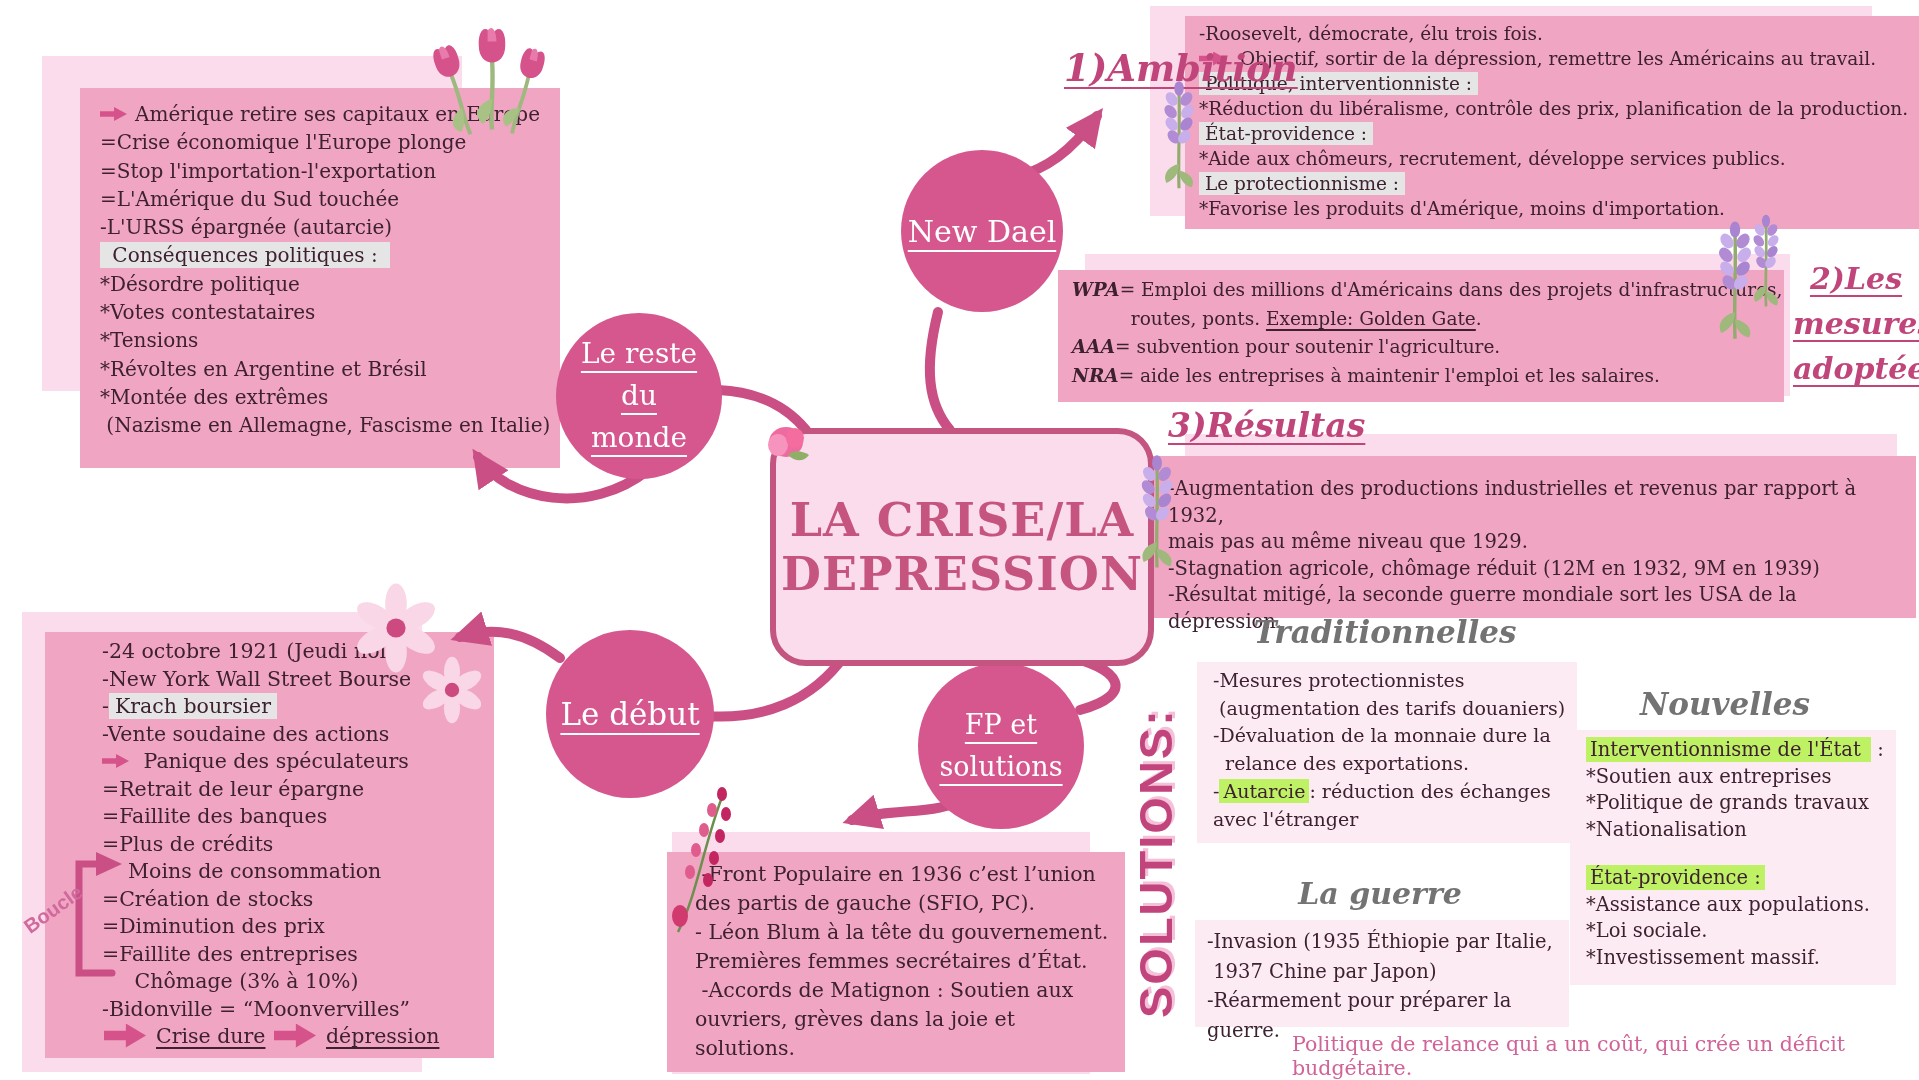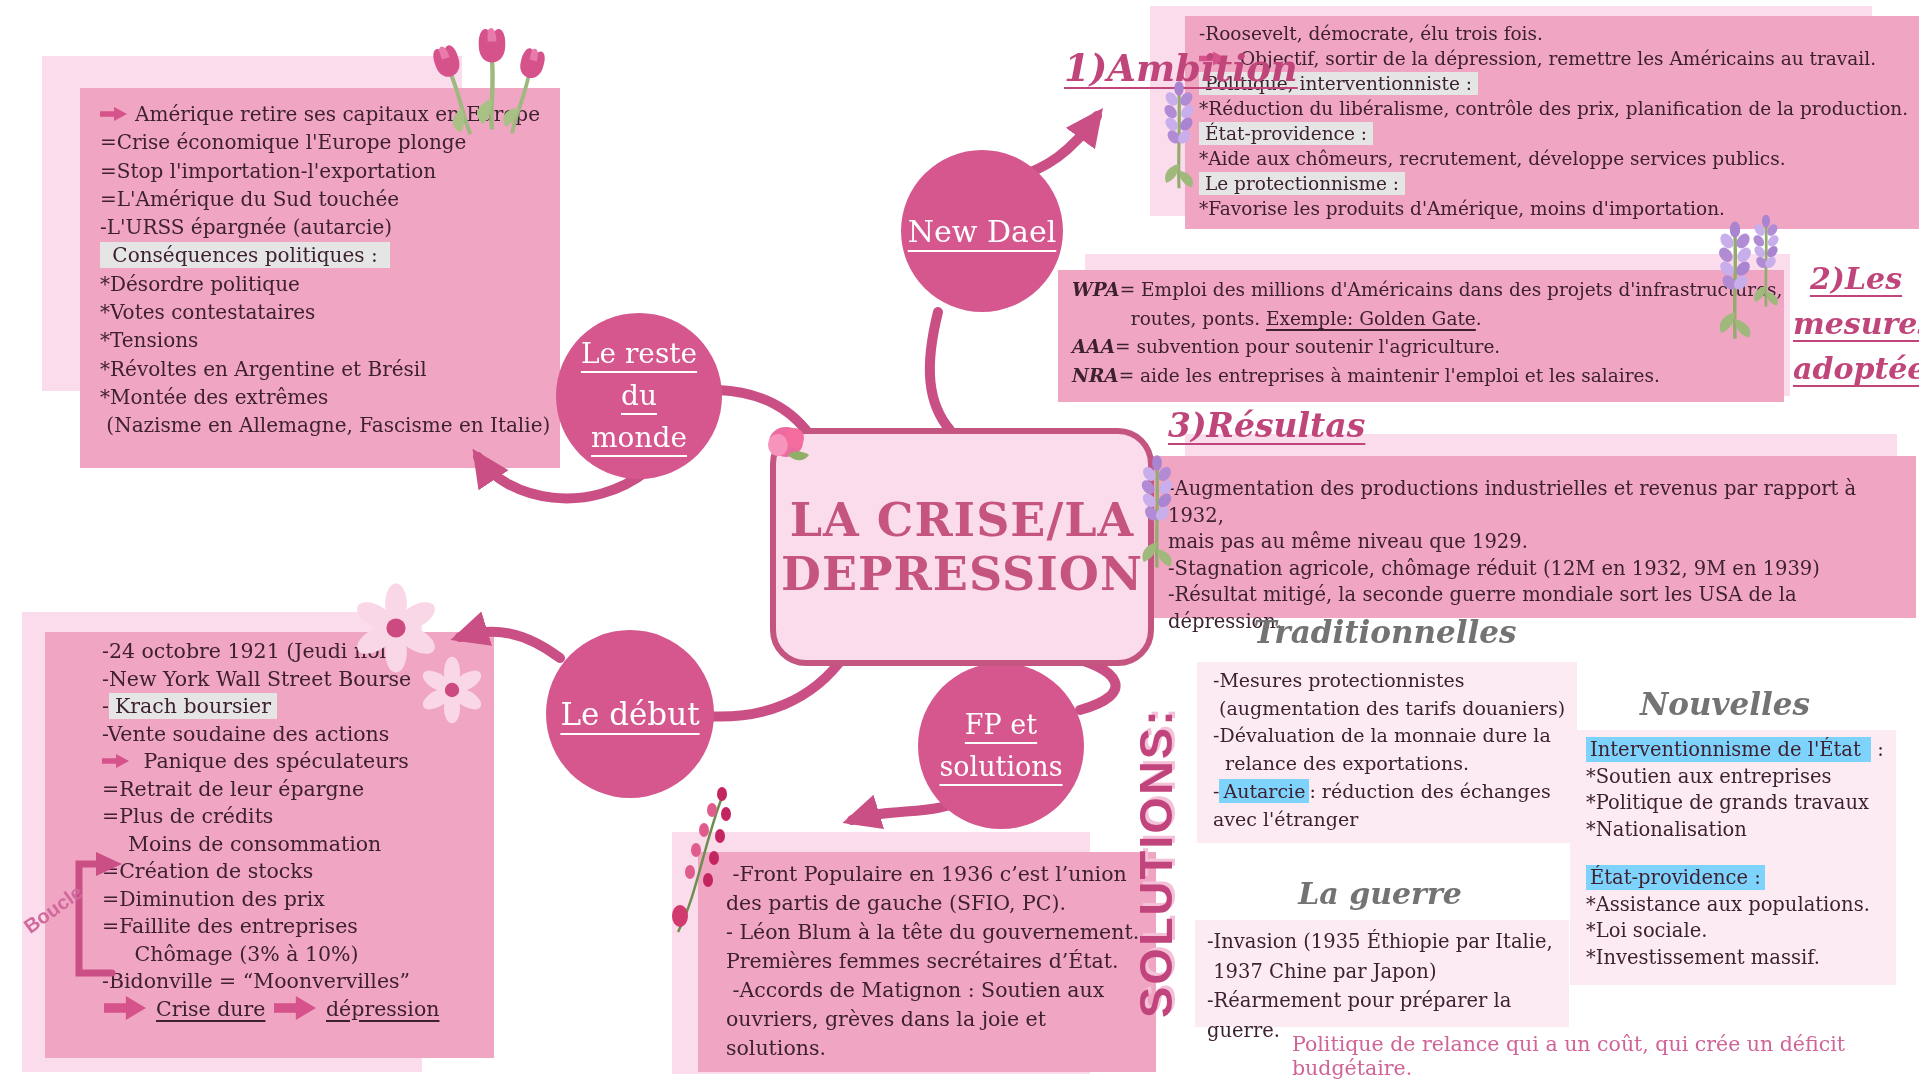--- a/index.html
+++ b/index.html
@@ -4,21 +4,21 @@
 <style>
   html,body{margin:0;padding:0;background:#fff;}
   #stage{position:relative;width:1919px;height:1080px;background:#ffffff;overflow:hidden;
          font-family:"DejaVu Serif",serif;color:#3e2130;}
   .abs{position:absolute;}
   .shadowbox{position:absolute;background:#fbdcec;z-index:0;}
   .pinkbox{position:absolute;background:#f0a5c2;z-index:1;color:#3e2130;}
   .palebox{position:absolute;background:#fcebf3;z-index:1;color:#3e2130;}
   .line{white-space:pre-wrap;min-height:1.15em;}
   .hl{background:#e5e5e5;padding:1px 6px;}
-  .hl-light{background:#7dd3fc;padding:1px 4px;margin-top:44px;}
+  .hl-light{background:#bef264;padding:1px 4px;margin-top:44px;}
   .b-it{font-weight:bold;font-style:italic;}
   .ul{text-decoration:underline;text-underline-offset:4px;text-decoration-thickness:2px;}
   .ic-arrow{display:inline-block;width:27px;height:14px;background:#d5538a;vertical-align:middle;
     margin:0 8px 3px 0;clip-path:polygon(0 30%,52% 30%,52% 0,100% 50%,52% 100%,52% 70%,0 70%);}
   .ic-arrow.big{width:42px;height:24px;margin:0 10px 4px 2px;}
   .circle{position:absolute;border-radius:50%;background:#d5578e;color:#fff;z-index:3;
     display:flex;flex-direction:column;align-items:center;justify-content:center;text-align:center;}
   .circle .line{text-decoration:underline;text-underline-offset:8px;text-decoration-thickness:2px;white-space:nowrap;}
   .script-h{position:absolute;z-index:4;font-style:italic;font-weight:bold;color:#c0457a;
     text-decoration:underline;text-underline-offset:6px;text-decoration-thickness:2px;}
@@ -42,21 +42,21 @@
   #box-wpa-shadow{left:1085px;top:254px;width:705px;height:142px;}
   #box-wpa{left:1058px;top:270px;width:712px;height:126px;padding:6px 0 0 14px;font-size:18.5px;line-height:28.5px;}
   #hdr-resultats{left:1168px;top:406px;font-size:33px;}
   #box-resultats-shadow{left:1185px;top:434px;width:712px;height:154px;}
   #box-resultats{left:1150px;top:456px;width:748px;height:142px;padding:20px 0 0 18px;font-size:19.5px;line-height:26.5px;}
   #box-debut-shadow{left:22px;top:612px;width:400px;height:460px;}
   #box-debut{left:45px;top:632px;width:392px;height:420px;padding:6px 0 0 57px;font-size:20.5px;line-height:27.5px;}
   #boucle-label{left:20px;top:898px;z-index:4;transform:rotate(-36deg);color:#d06a9d;font-weight:bold;
     font-size:20px;font-family:"Liberation Sans",sans-serif;}
   #box-frontpop-shadow{left:672px;top:832px;width:418px;height:242px;}
-  #box-frontpop{left:698px;top:852px;width:430px;height:212px;padding:8px 0 0 28px;font-size:20.5px;line-height:29px;}
+  #box-frontpop{left:667px;top:852px;width:430px;height:212px;padding:8px 0 0 28px;font-size:20.5px;line-height:29px;}
   #solutions-label{left:1128px;top:666px;height:352px;z-index:4;writing-mode:vertical-rl;transform:rotate(180deg);
     font-family:"Liberation Sans",sans-serif;font-weight:bold;font-size:47px;letter-spacing:2px;
     color:#c2447c;text-shadow:3px 3px 0 #f4c1d8;}
   #hdr-trad{left:1205px;top:614px;width:360px;font-size:31px;}
   #box-trad{left:1197px;top:662px;width:364px;height:176px;padding:5px 0 0 16px;font-size:19px;line-height:27.7px;}
   #hdr-guerre{left:1280px;top:876px;width:200px;font-size:30px;}
   #box-guerre{left:1195px;top:920px;width:362px;height:100px;padding:7px 0 0 12px;font-size:19.5px;line-height:29.5px;}
   #hdr-nouvelles{left:1572px;top:686px;width:306px;font-size:31px;}
   #box-nouvelles{left:1570px;top:730px;width:310px;height:248px;padding:7px 0 0 16px;font-size:19.5px;line-height:26.5px;}
   #note{left:1292px;top:1032px;z-index:4;font-size:20.5px;color:#d06397;}
@@ -109,20 +109,21 @@
       <div class="line">-Stagnation agricole, chômage réduit (12M en 1932, 9M en 1939)</div>
       <div class="line">-Résultat mitigé, la seconde guerre mondiale sort les USA de la dépression.</div>
     </div>
   <div class="pinkbox" id="box-debut">
       <div class="line">-24 octobre 1921 (Jeudi noir)</div>
       <div class="line">-New York Wall Street Bourse</div>
       <div class="line">-<span class="hl">Krach boursier</span></div>
       <div class="line">-Vente soudaine des actions</div>
       <div class="line"><span class="ic-arrow"></span> Panique des spéculateurs</div>
       <div class="line">=Retrait de leur épargne</div>
+      <div class="line">=Faillite des banques</div>
       <div class="line">=Plus de crédits</div>
       <div class="line">    Moins de consommation</div>
       <div class="line">=Création de stocks</div>
       <div class="line">=Diminution des prix</div>
       <div class="line">=Faillite des entreprises</div>
       <div class="line">     Chômage (3% à 10%)</div>
       <div class="line">-Bidonville = “Moonvervilles”</div>
       <div class="line"><span class="ic-arrow big"></span><span class="ul">Crise dure</span> <span class="ic-arrow big"></span><span class="ul">dépression</span></div>
     </div>
   <div class="pinkbox" id="box-frontpop">

